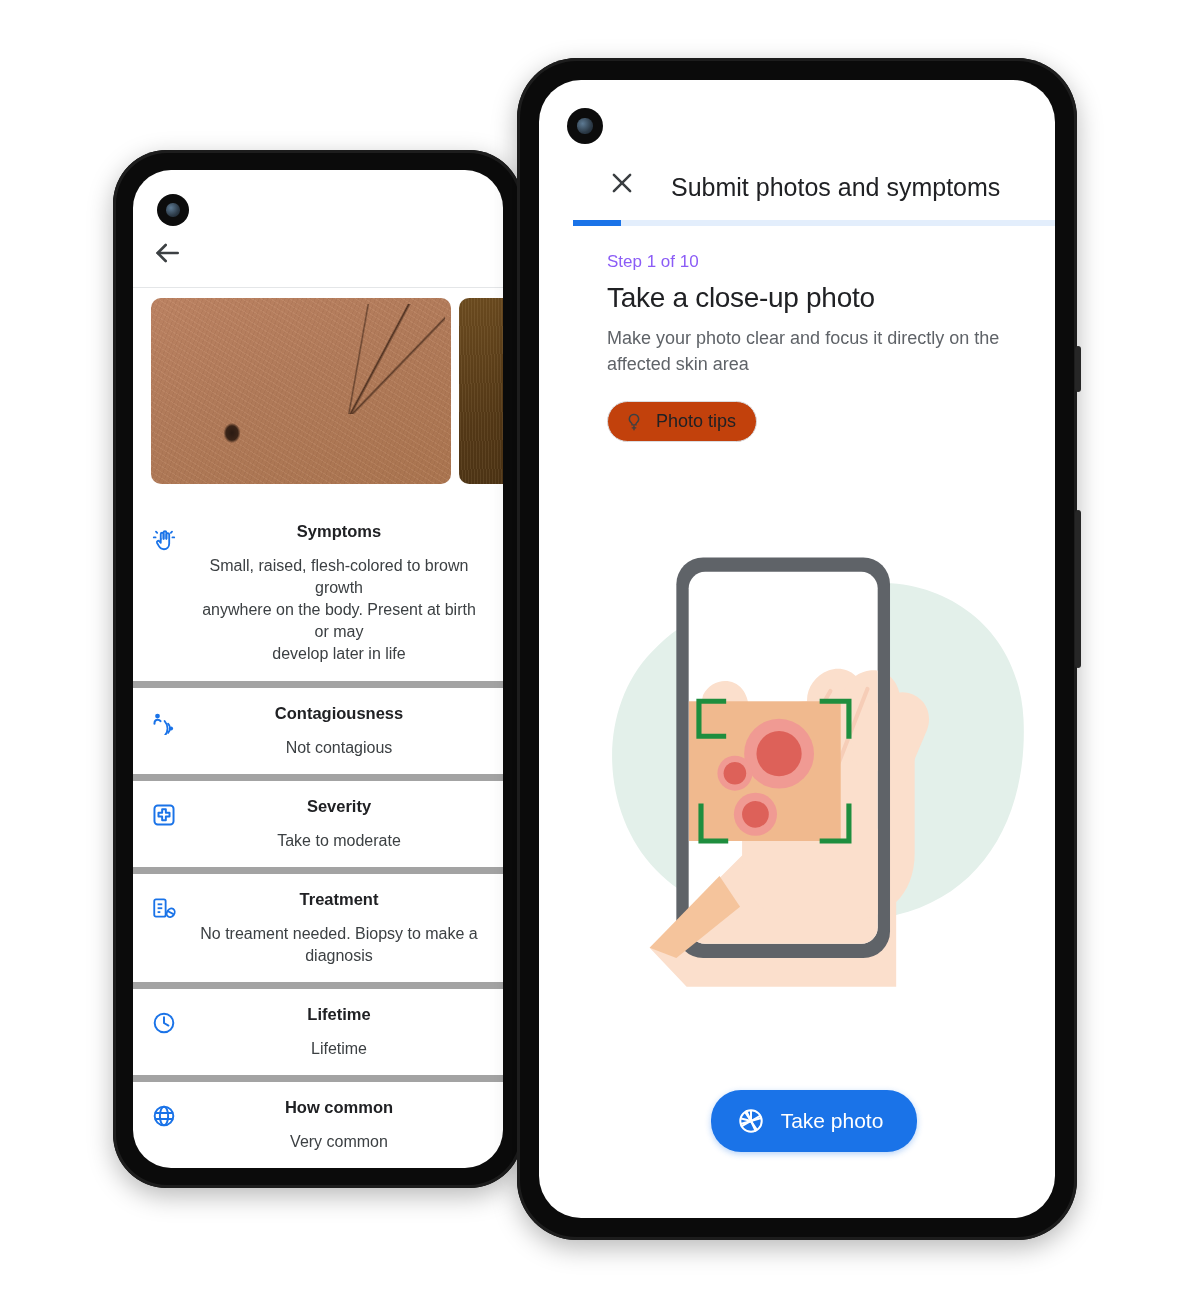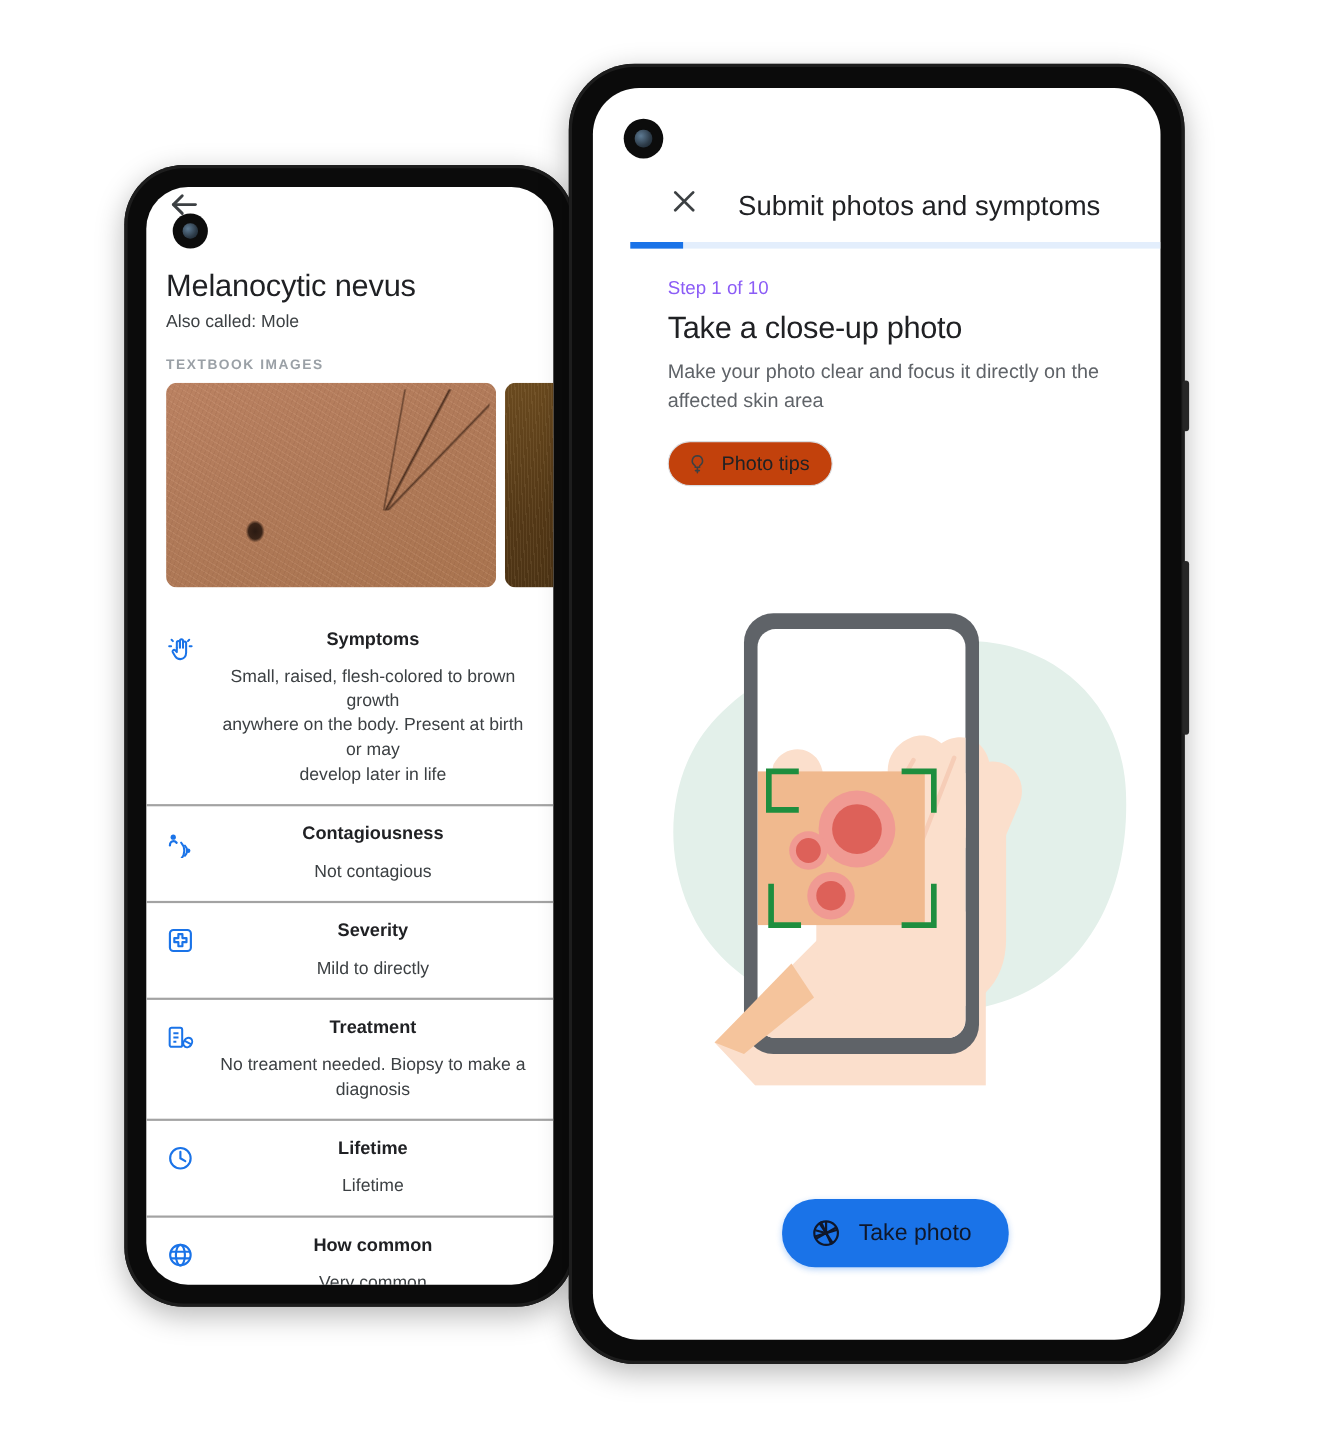--- a/index.html
+++ b/index.html
@@ -80,21 +80,21 @@
       linear-gradient(100deg, rgba(58,33,20,0) 30%, rgba(58,33,20,.6) 31%, rgba(58,33,20,0) 32.1%);
   }
   .photo-2 {
     background:
       repeating-linear-gradient(88deg, rgba(255,225,180,.08) 0 1px, rgba(0,0,0,0) 1px 3px),
       linear-gradient(165deg, #6a4a1f 0%, #523716 50%, #452f13 100%);
   }
 
   .l-list { margin-top: 22px; }
   .l-item { display: flex; gap: 16px; padding: 16px 18px 15px 18px; }
-  .l-item + .l-item { border-top: 2px solid #a3a3a3; }
+  .l-item + .l-item { border-top: 7px solid #a3a3a3; }
   .l-ico { flex: 0 0 26px; width: 26px; height: 26px; color: #1a73e8; margin-top: 5px; }
   .l-item-body { flex: 1 1 auto; min-width: 0; text-align: center; }
   .l-item-title { font-size: 16.5px; font-weight: 700; color: #202124; }
   .l-item-text { font-size: 16px; color: #3c4043; line-height: 1.38; margin-top: 14px; white-space: pre-wrap; }
 
   
   #right-ui { position: absolute; inset: 0; display: flex; flex-direction: column; padding-left: 34px; }
   .r-appbar { height: 140px; display: flex; align-items: flex-end; padding: 0 0 18px 34px; gap: 34px; }
   .close-x { width: 30px; height: 30px; color: #3c4043; margin-bottom: 4px; }
   .r-appbar-title { font-size: 25px; color: #202124; font-weight: 400; }
@@ -111,21 +111,21 @@
     padding: 9px 20px 9px 16px; margin-top: 24px;
     background: #c2410c; cursor: pointer;
   }
   .chip-ico { width: 20px; height: 20px; color: #3c4043; }
   .chip-label { font-size: 18px; color: #202124; }
 
   .illus { flex: 1 1 auto; display: flex; align-items: center; justify-content: center; }
   .cta-wrap { display: flex; justify-content: center; padding-bottom: 66px; }
   .cta {
     display: inline-flex; align-items: center; gap: 16px;
-    background: #1a73e8; color: #0f172a;
+    background: #1a73e8; color: #ffffff;
     border: none; border-radius: 30px;
     padding: 17px 34px 17px 26px;
     font-size: 21px; font-family: inherit; cursor: pointer;
     box-shadow: 0 2px 6px rgba(26,115,232,.32);
   }
   .cta-ico { width: 28px; height: 28px; }
 </style>
 </head>
 <body>
 
@@ -138,25 +138,20 @@
         <div class="l-appbar">
           <span class="back-arrow">
             <svg viewBox="0 0 24 24" fill="none" stroke="currentColor" stroke-width="2" stroke-linecap="round" stroke-linejoin="round" width="32" height="32">
               <line x1="20" y1="12" x2="5" y2="12"></line>
               <polyline points="11,18 5,12 11,6"></polyline>
             </svg>
           </span>
         </div>
         <div class="l-divider"></div>
 
-        <div class="l-title-wrap">
-          <div class="l-title">Melanocytic nevus</div>
-          <div class="l-subtitle">Also called: Mole</div>
-          <div class="l-section-label">TEXTBOOK IMAGES</div>
-        </div>
 
         <div class="l-photos">
           <div class="photo photo-1"></div>
           <div class="photo photo-2"></div>
         </div>
 
         <div class="l-list">
 
           <div class="l-item">
             <span class="l-ico">
@@ -196,21 +191,21 @@
 
           <div class="l-item">
             <span class="l-ico">
               <svg viewBox="0 0 24 24" fill="none" stroke="currentColor" stroke-width="1.8" stroke-linejoin="round" width="26" height="26">
                 <rect x="3.2" y="3.2" width="17.6" height="17.6" rx="3"></rect>
                 <path d="M10.3 6.6h3.4v3.4h3.4v3.4h-3.4v3.4h-3.4v-3.4H6.9v-3.4h3.4z"></path>
               </svg>
             </span>
             <div class="l-item-body">
               <div class="l-item-title">Severity</div>
-              <div class="l-item-text">Mild to directly</div>
+              <div class="l-item-text">Take to moderate</div>
             </div>
           </div>
 
           <div class="l-item">
             <span class="l-ico">
               <svg viewBox="0 0 24 24" fill="none" stroke="currentColor" stroke-width="1.7" stroke-linejoin="round" width="26" height="26">
                 <rect x="3" y="4" width="10.5" height="16" rx="1.6"></rect>
                 <line x1="6.1" y1="8.6" x2="10.4" y2="8.6"></line>
                 <line x1="6.1" y1="12.2" x2="10.4" y2="12.2"></line>
                 <line x1="6.1" y1="15.8" x2="8.6" y2="15.8"></line>

